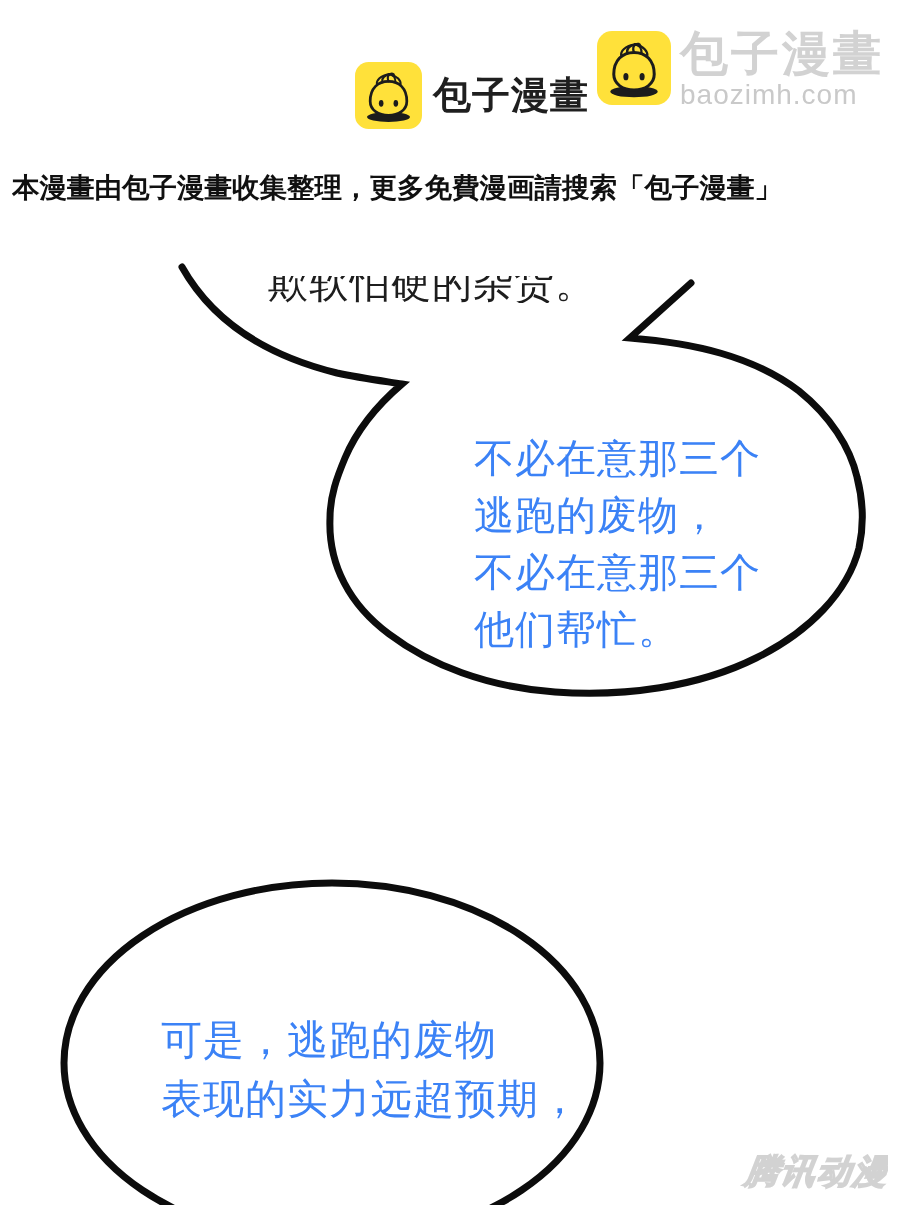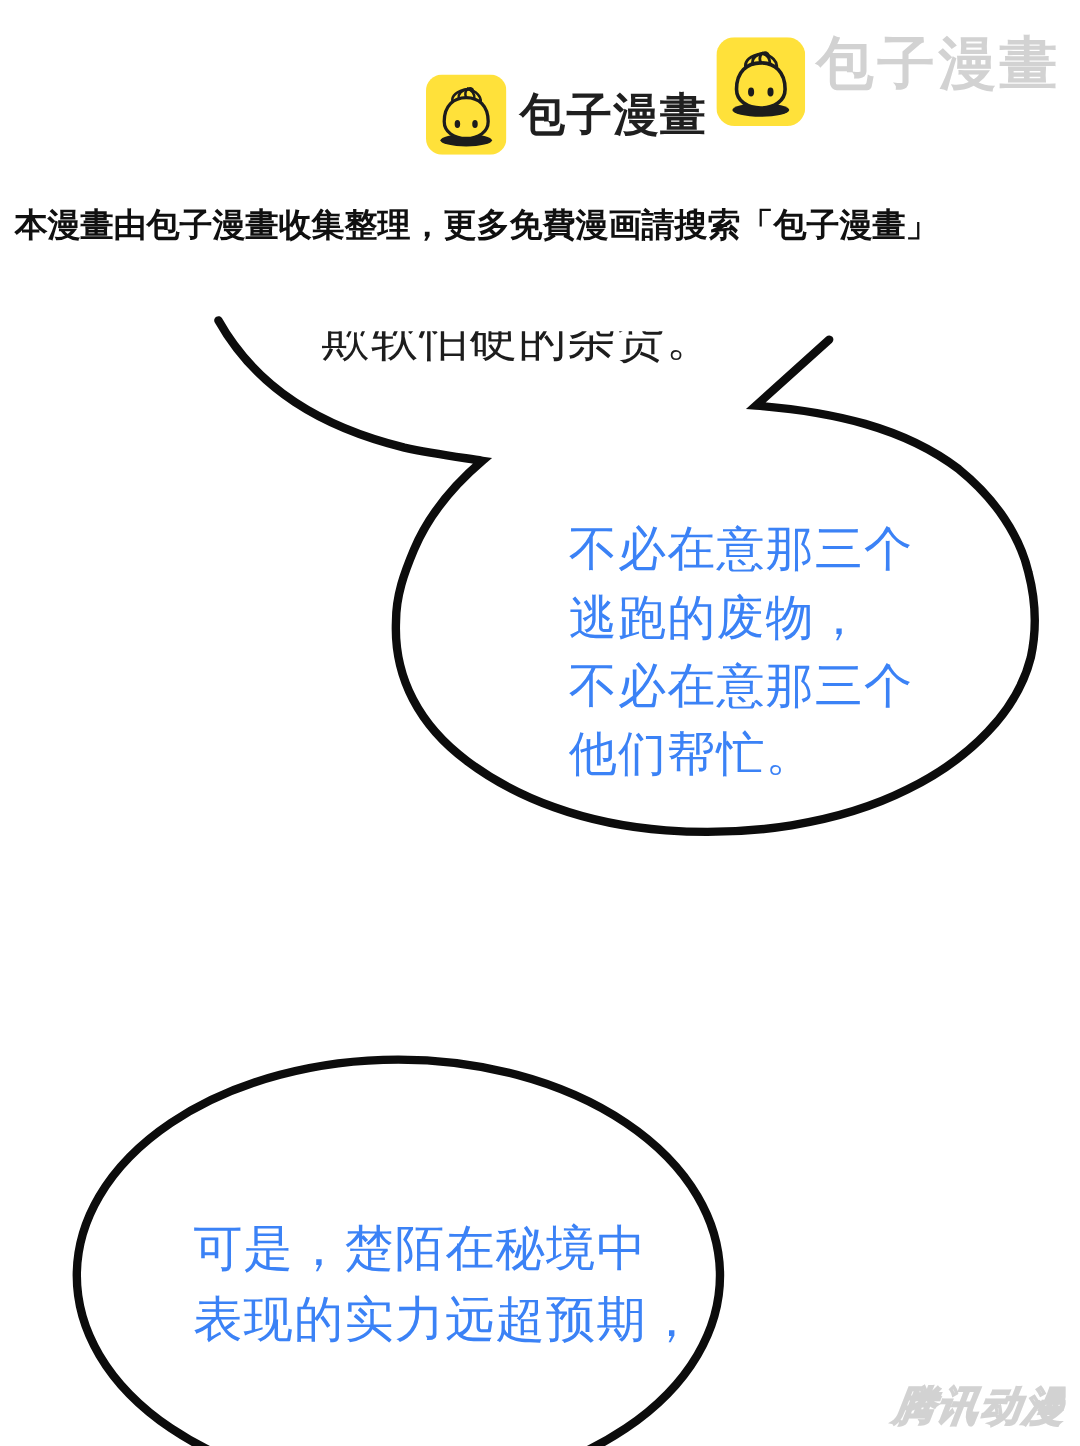--- a/index.html
+++ b/index.html
@@ -95,20 +95,21 @@
         <path d="M38.5 19.4 C38.9 15.6 36.7 12.4 33.2 11.6"></path>
         <path d="M21 21.5 C20.2 17.5 24 13 33.2 11.6"></path>
         <path d="M43.5 21.5 C44 17.8 40.5 13.4 33.2 11.6"></path>
         <path d="M33.2 11.6 C35.4 10.6 37 11.2 37.4 12.8"></path>
       </g>
       <ellipse cx="25" cy="39.5" rx="2.2" ry="3.2" fill="#1c1c1c"></ellipse>
       <ellipse cx="39" cy="39.5" rx="2.2" ry="3.2" fill="#1c1c1c"></ellipse>
     </svg>
     <div class="corner-col">
       <span class="corner-brand">包子漫畫</span>
+      <span class="corner-domain">baozimh.com</span>
     </div>
   </div>
 
   <p class="disclaimer">本漫畫由包子漫畫收集整理，更多免費漫画請搜索「包子漫畫」</p>
 
   <svg class="bubble-svg" viewBox="0 0 900 1205">
     <g fill="none" stroke="#0c0c0c" stroke-width="7" stroke-linecap="round" stroke-linejoin="miter" stroke-miterlimit="6">
 
       <path d="
         M 170 267
@@ -134,19 +135,19 @@
   </div>
 
   <div class="dialogue main-dialogue">
     <span>不必在意那三个</span>
     <span>逃跑的废物，</span>
     <span>不必在意那三个</span>
     <span>他们帮忙。</span>
   </div>
 
   <div class="dialogue bottom-dialogue">
-    <span>可是，楚陌在秘境中</span>
+    <span>可是，逃跑的废物</span>
     <span>表现的实力远超预期，</span>
   </div>
 
   <div class="tencent">腾讯动漫</div>
 
 </div>
 
 </body></html>

